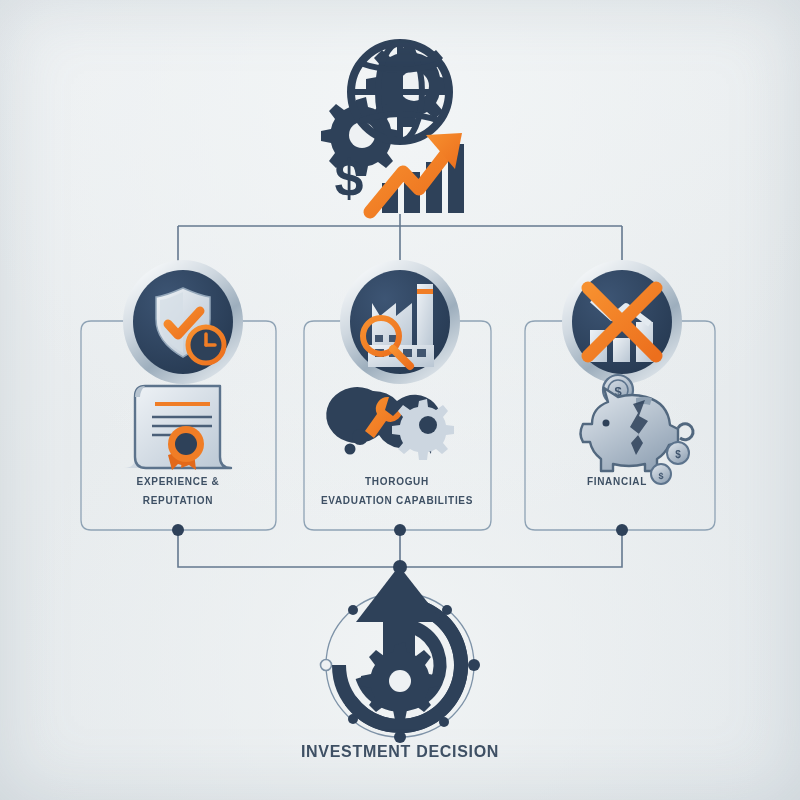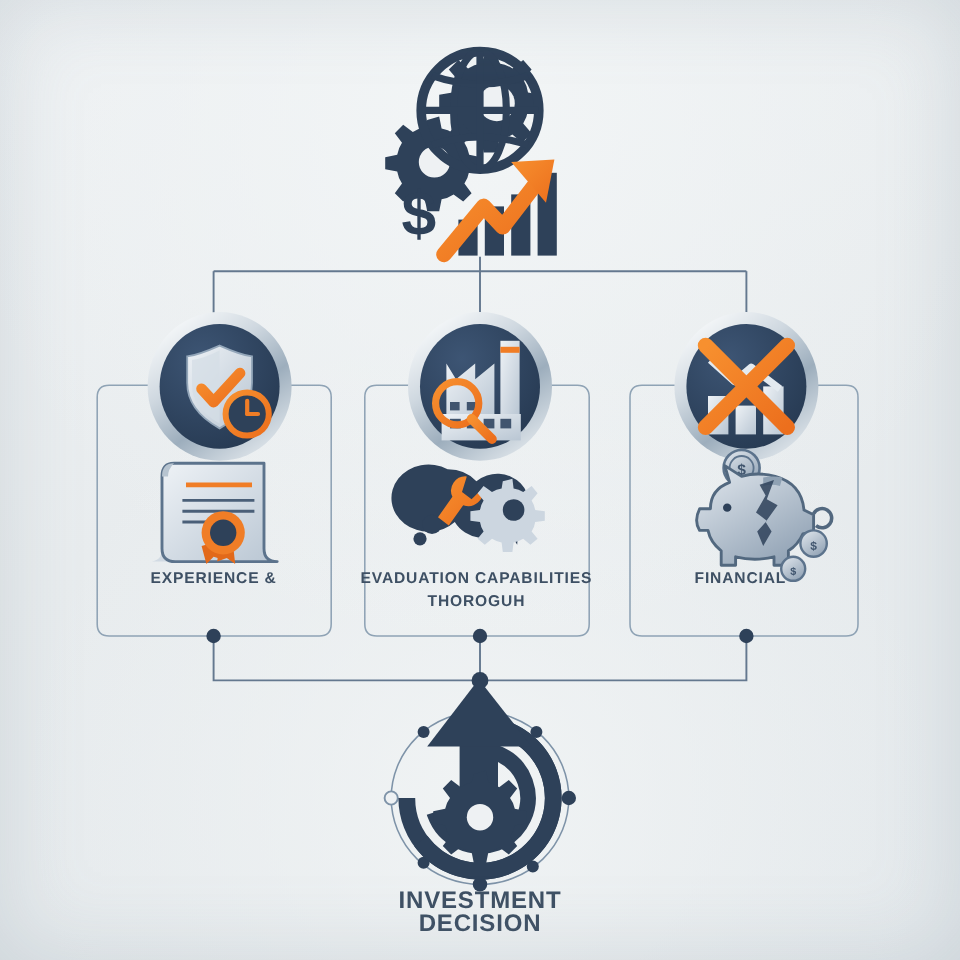--- a/index.html
+++ b/index.html
@@ -18,30 +18,30 @@
   .vignette{
     position:absolute;inset:0;pointer-events:none;
     box-shadow:inset 0 0 70px rgba(120,135,148,.22);
   }
   svg.layer{position:absolute;left:0;top:0;width:800px;height:800px;}
 
   .label{
     position:absolute;text-align:center;
     color:#3e5064;
     font-weight:bold;
-    font-size:13px;
+    font-size:10px;
     letter-spacing:.7px;
     line-height:19px;
     text-transform:uppercase;
   }
   .card-label{width:200px;}
   #lbl-1{left:78px;top:472px;}
   #lbl-2{left:297px;top:472px;}
   #lbl-3{left:517px;top:472px;}
-  #lbl-bottom{left:300px;top:742px;width:200px;font-size:20px;}
+  #lbl-bottom{left:300px;top:742px;width:200px;font-size:16px;}
 </style>
 </head>
 <body>
 
 <div id="stage">
 
   <svg class="layer" viewBox="0 0 800 800">
     <g fill="none" stroke="#64788f" stroke-width="1.6">
 
       <path d="M178 226 L622 226"></path>
@@ -273,25 +273,26 @@
     </g>
 
     <g>
       <path d="M395 645 l10 -3 2 10 a21 21 0 0 1 9 4 l8 -6 7 7 -6 8 a21 21 0 0 1 4 9 l10 2 0 10 -10 2 a21 21 0 0 1 -4 9 l6 8 -7 7 -8 -6 a21 21 0 0 1 -9 4 l-2 10 -10 0 -2 -10 a21 21 0 0 1 -9 -4 l-8 6 -7 -7 6 -8 a21 21 0 0 1 -4 -9 l-10 -2 0 -10 10 -2 a21 21 0 0 1 4 -9 l-6 -8 7 -7 8 6 a21 21 0 0 1 9 -4 z" fill="#2e4159"></path>
       <circle cx="400" cy="681" r="11" fill="#eef1f3"></circle>
     </g>
   </svg>
 
   <div class="label card-label" id="lbl-1">
     <div>EXPERIENCE &amp;</div>
+    <div>REPUTATION</div>
   </div>
 
   <div class="label card-label" id="lbl-2">
+    <div>THOROGUH</div>
     <div>EVADUATION CAPABILITIES</div>
-    <div>THOROGUH</div>
   </div>
 
   <div class="label card-label" id="lbl-3">
     <div>FINANCIAL</div>
   </div>
 
   <div class="label" id="lbl-bottom">INVESTMENT DECISION</div>
 
   <div class="vignette"></div>
 </div>

